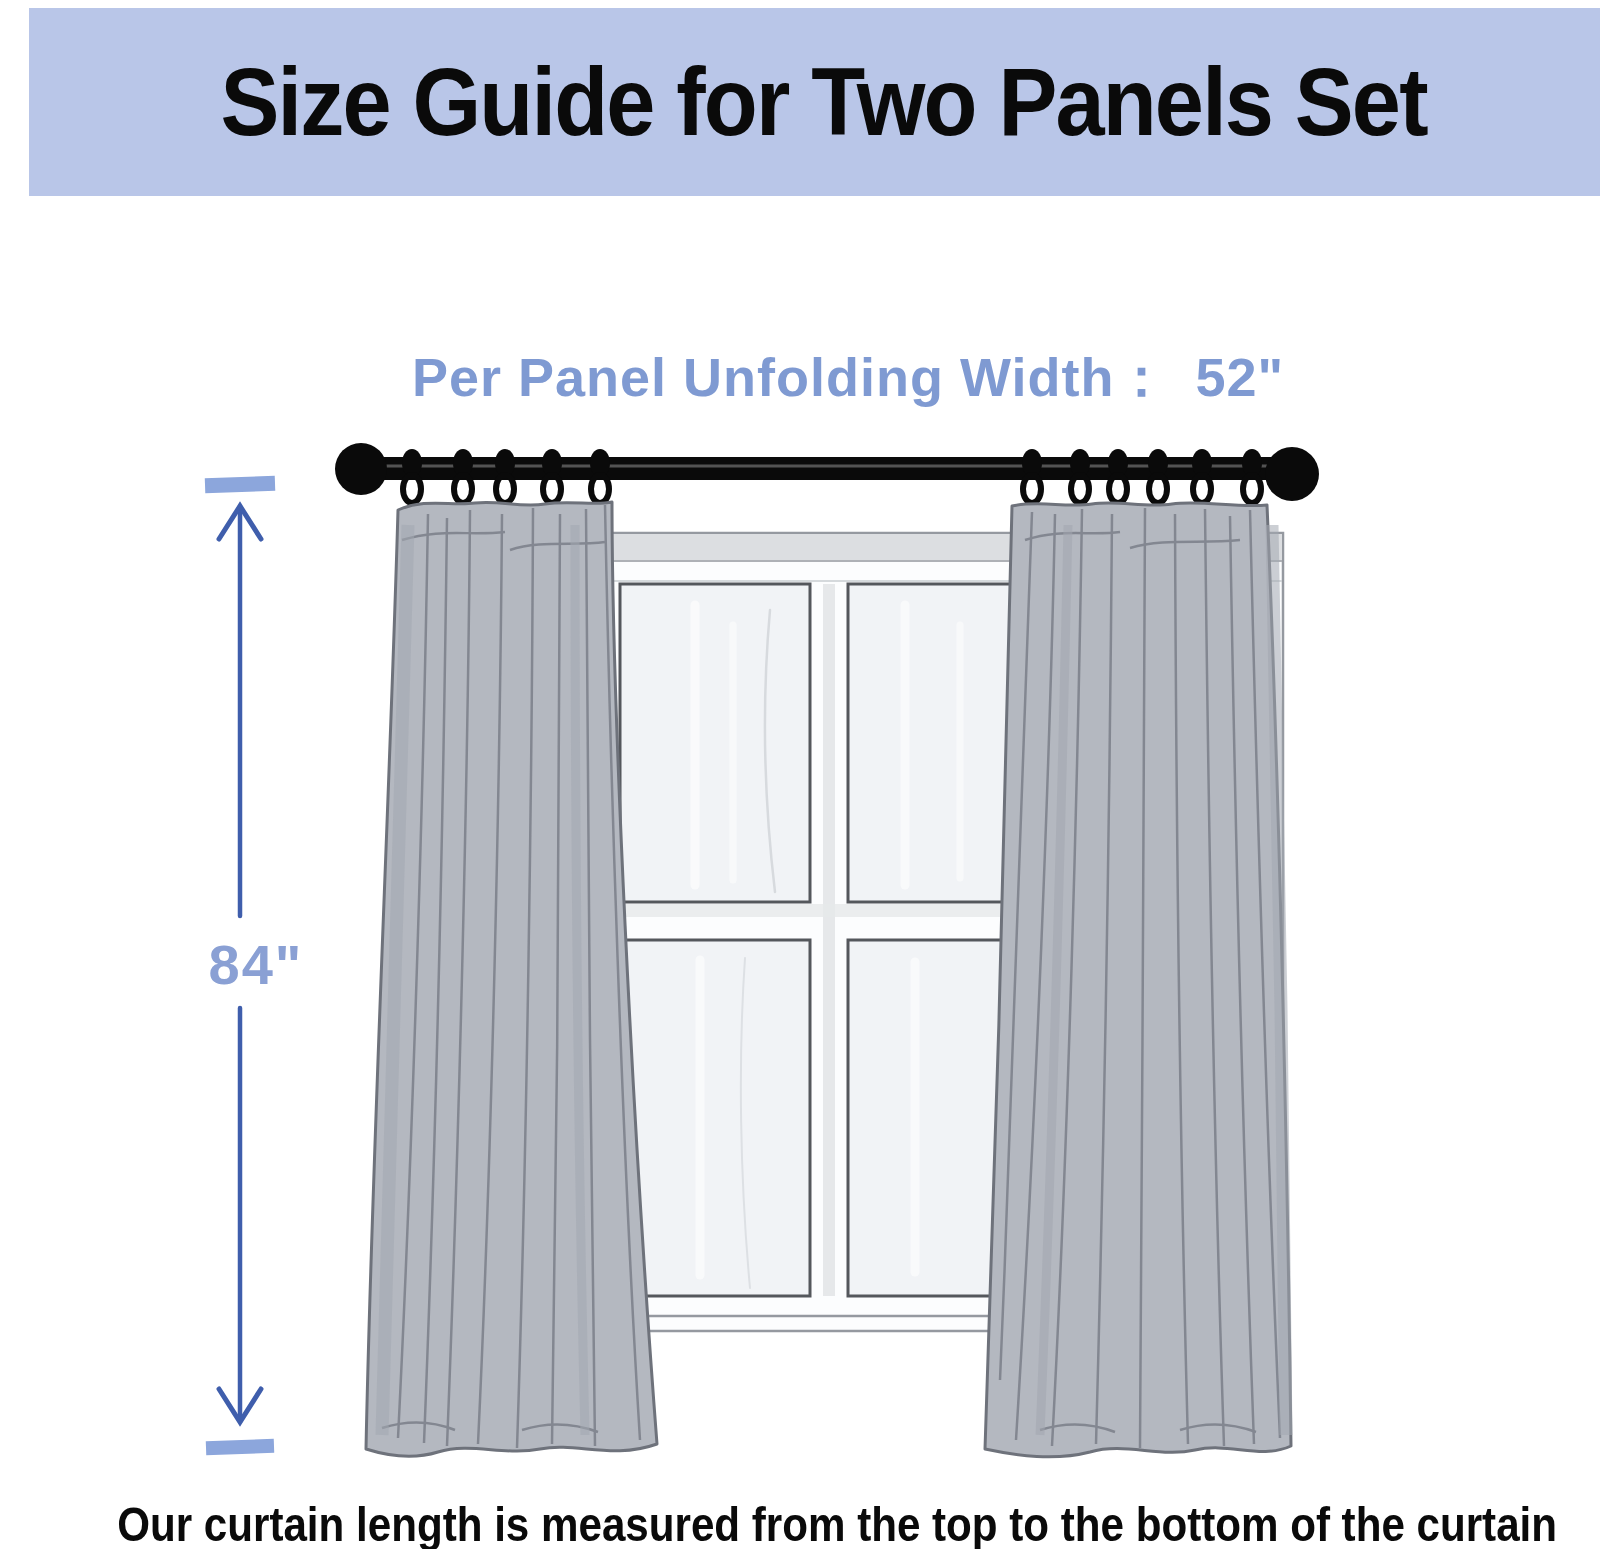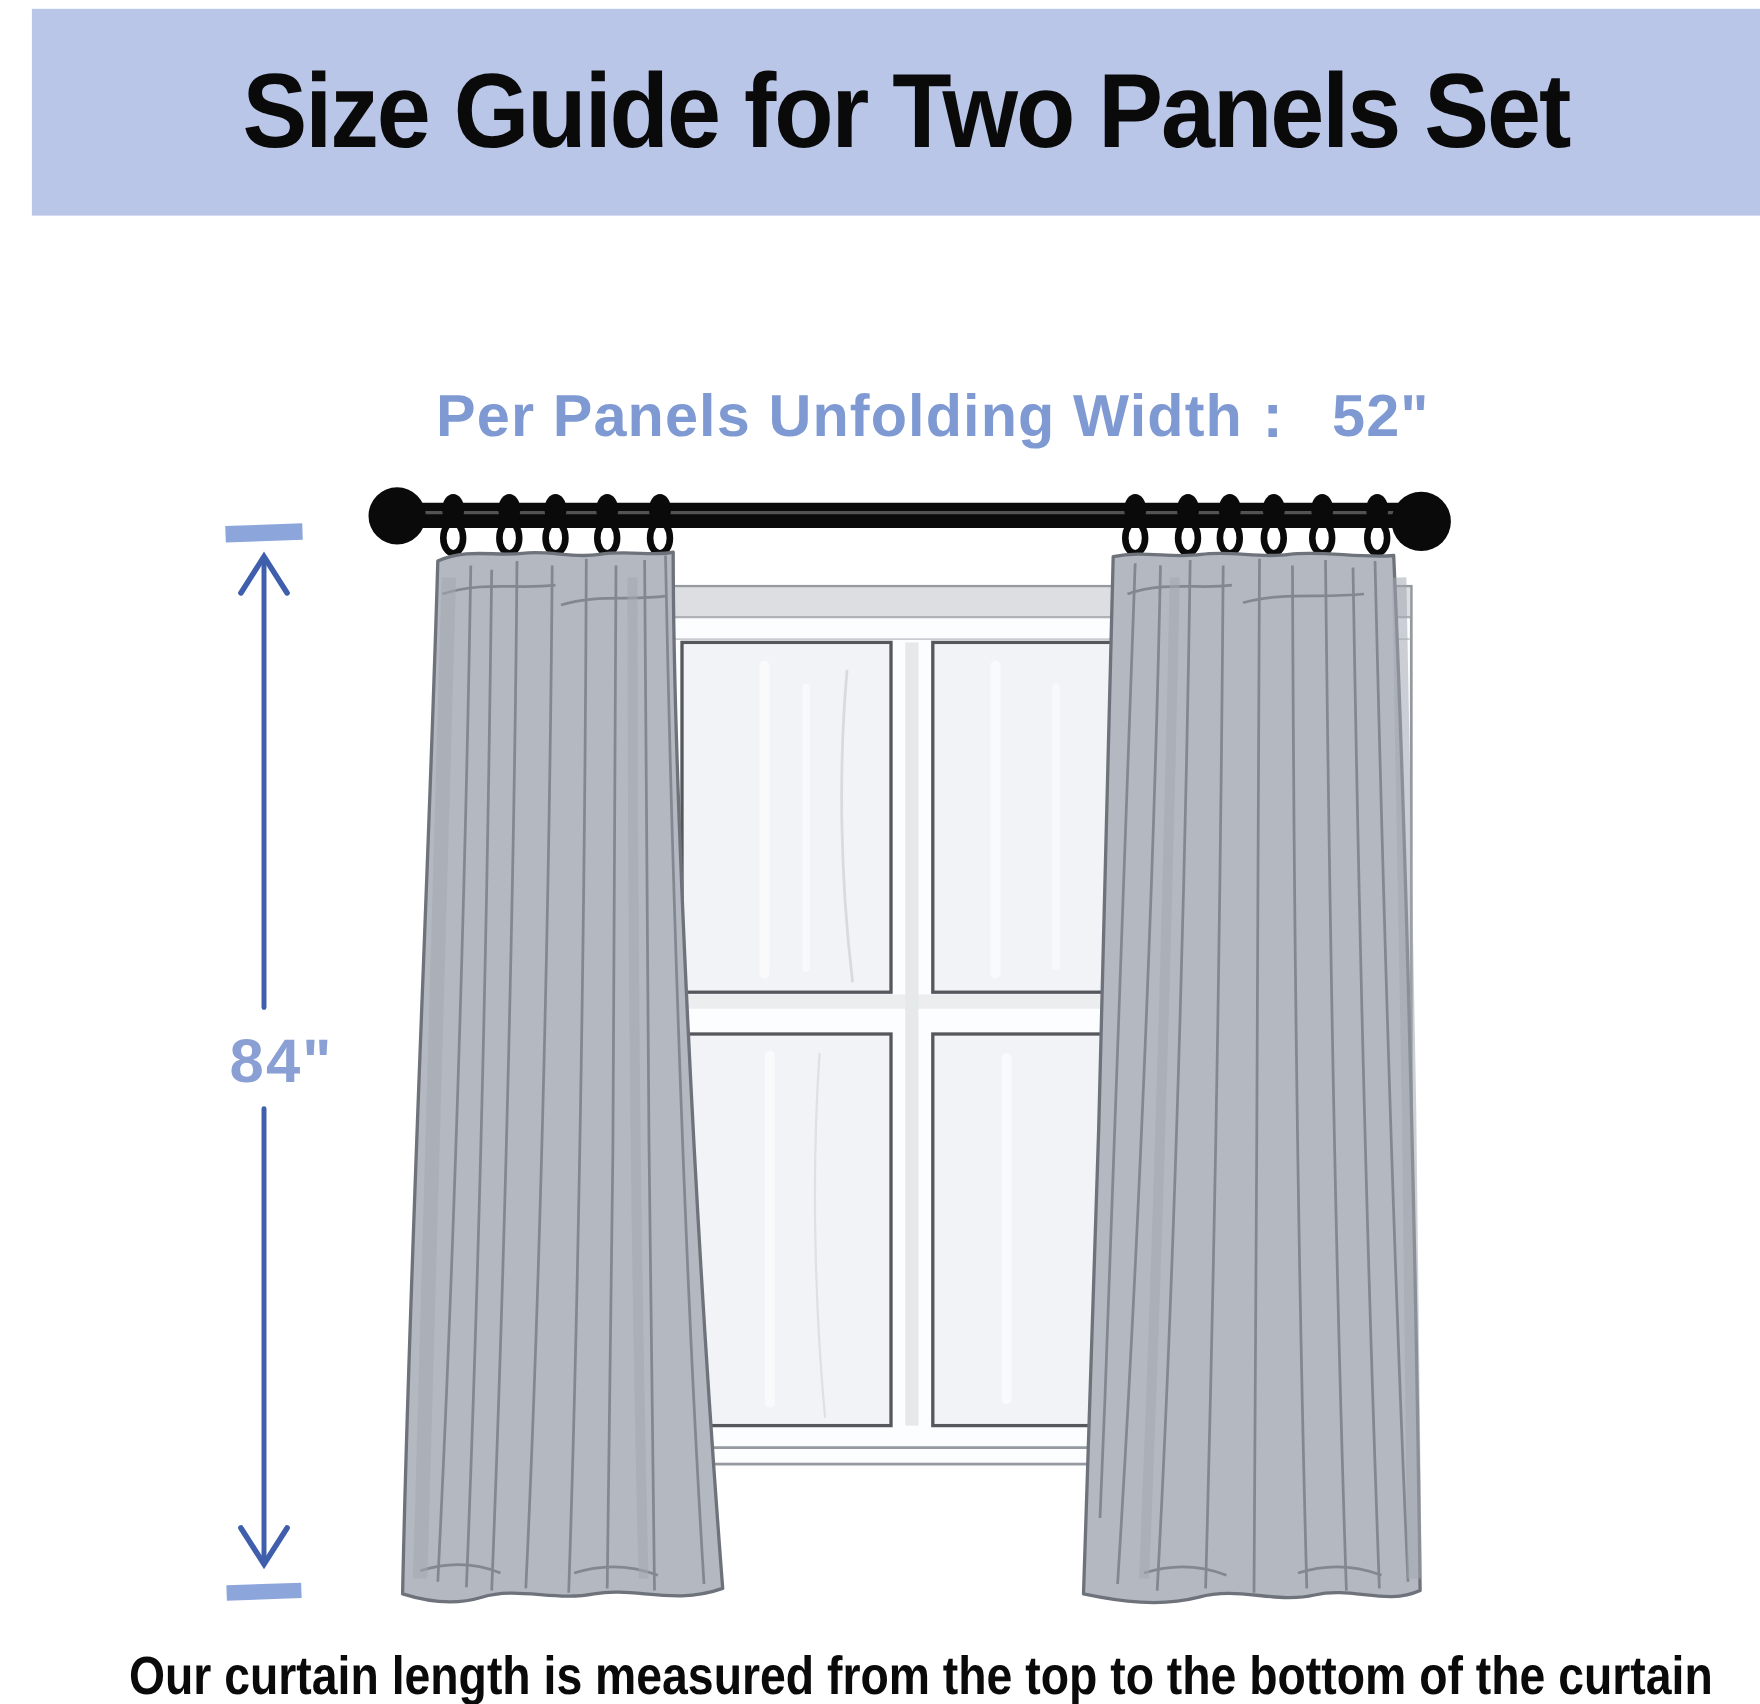--- a/index.html
+++ b/index.html
@@ -172,21 +172,21 @@
       </g>
     </g>
   </svg>
 
   <div class="banner">
     <div class="banner-title">Size Guide for Two Panels Set</div>
   </div>
 
   <div class="subtitle">
     <div class="subtitle-inner">
-      <span>Per Panels Unfolding Width：</span><span class="subtitle-value">52"</span>
+      <span>Per Panel Unfolding Width：</span><span class="subtitle-value">52"</span>
     </div>
   </div>
 
   <div class="len-label">84"</div>
 
   <div class="footnote">
     <span class="footnote-inner">Our curtain length is measured from the top to the bottom of the curtain</span>
   </div>
 
 </div>

